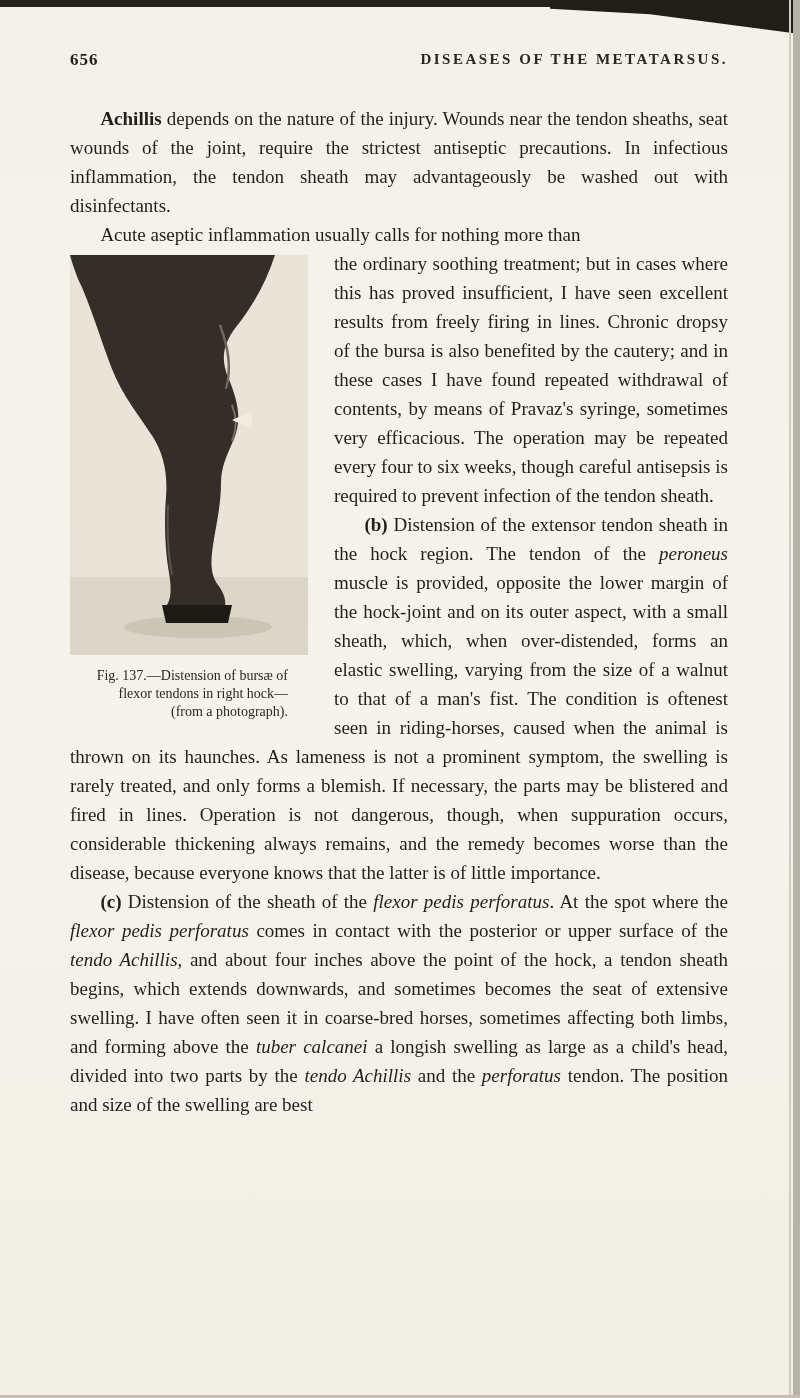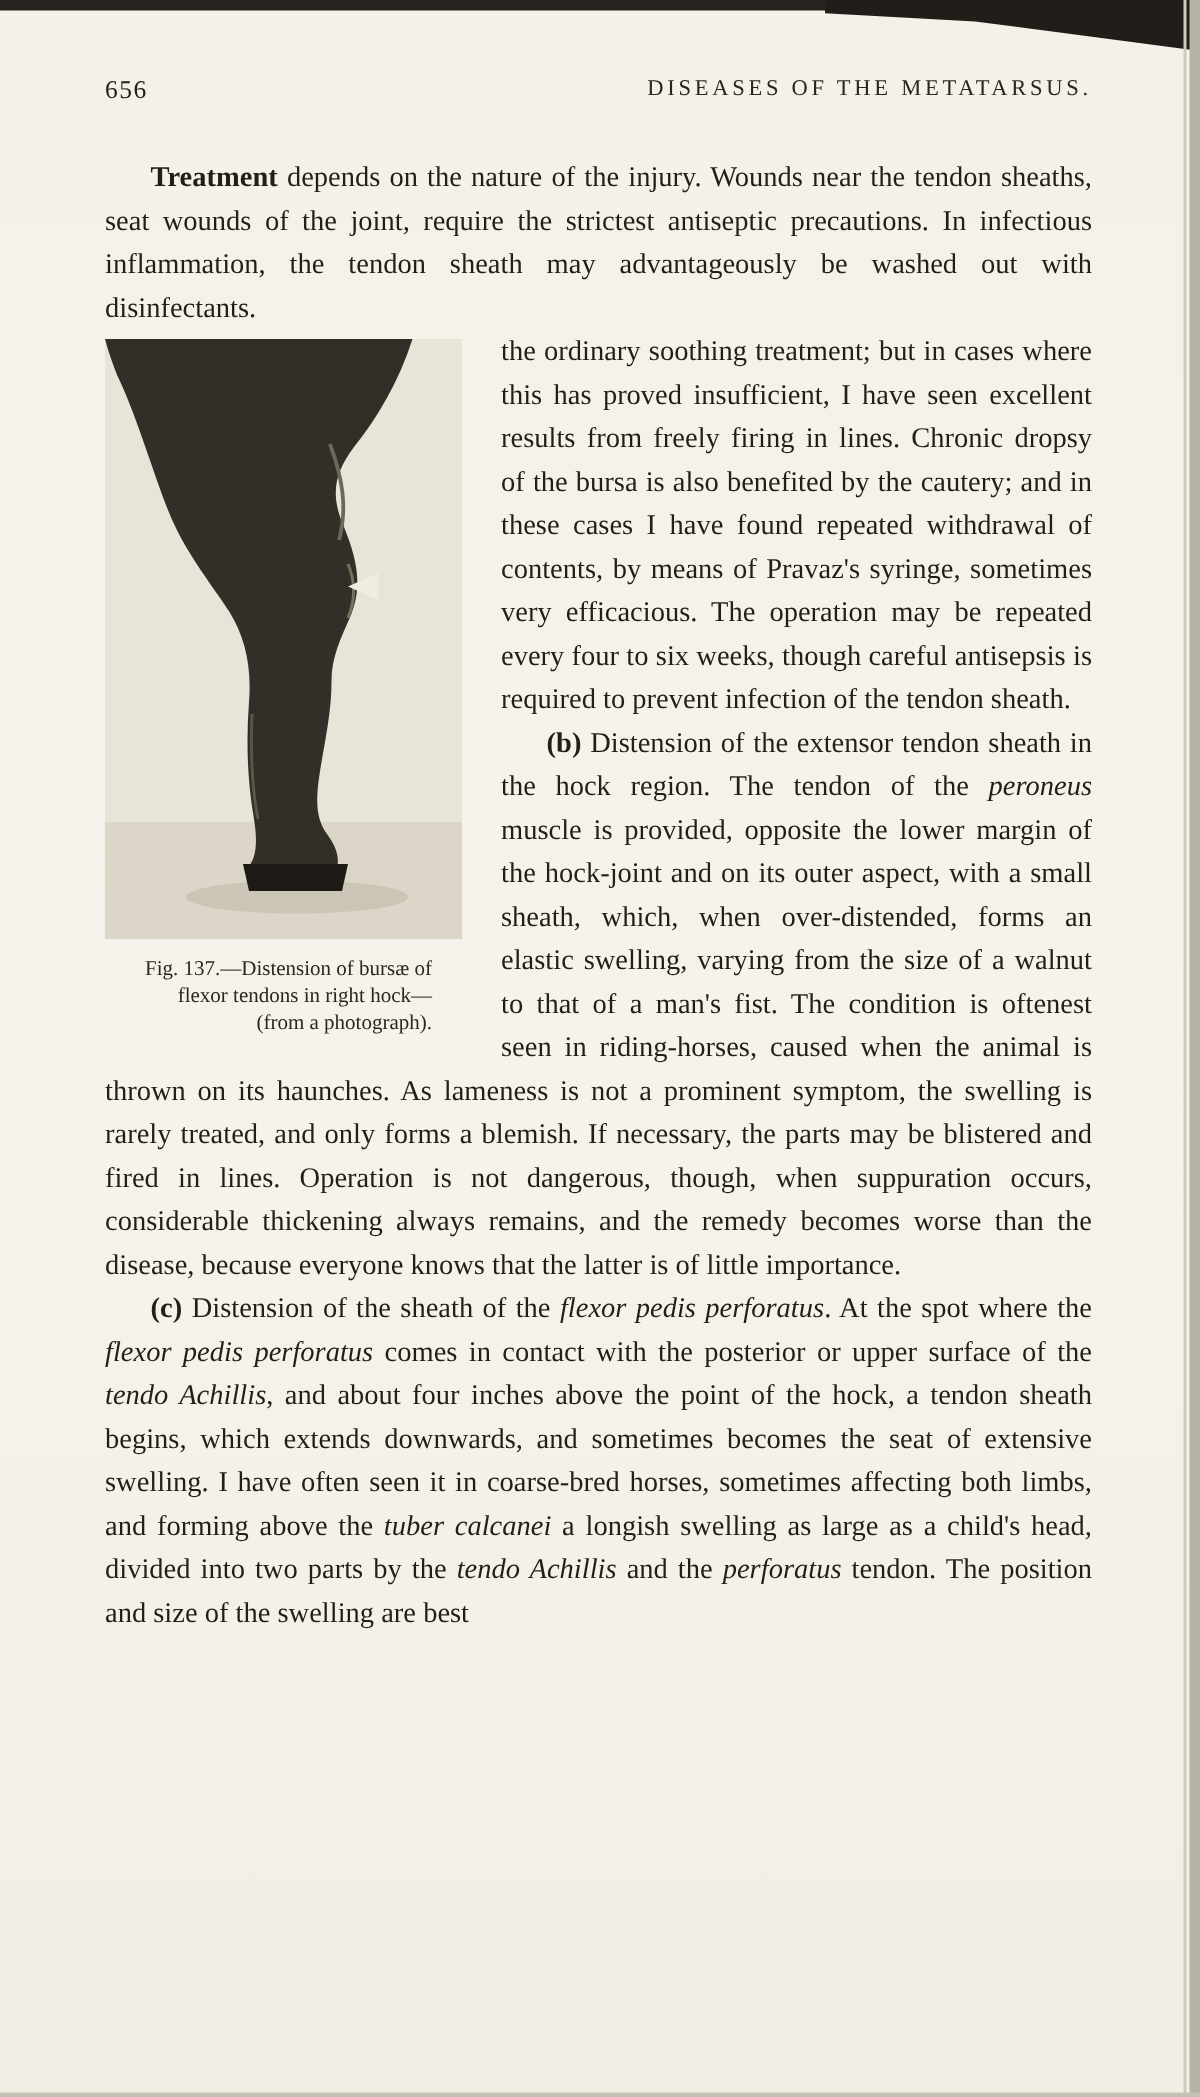--- a/index.html
+++ b/index.html
@@ -22,21 +22,21 @@
   .edge-top { position:absolute; top:0; left:0; width:100%; height:7px; background:#26221d; }
   .edge-top-right {
     position:absolute; top:0; right:0; width:250px; height:34px;
     background:#211e19;
     clip-path:polygon(0 0,100% 0,100% 100%,40% 42%,0 26%);
   }
   .edge-right { position:absolute; top:0; right:0; width:7px; height:100%; background:#b7b2a6; }
   .edge-right-line { position:absolute; top:0; right:9px; width:2px; height:100%; background:#cfcabd; }
   .edge-bottom { position:absolute; bottom:0; left:0; width:100%; height:3px; background:#c6c1b4; }
 
-  .header { position:relative; height:24px; margin-bottom:32px; }
+  .header { position:relative; height:24px; margin-bottom:32px;font-weight:bold; }
   .page-number { position:absolute; left:0; top:2px; font-size:17px; letter-spacing:1px; }
   .running-head { text-align:right; font-size:15px; letter-spacing:2.5px; padding-top:3px; color:#2a2620; }
 
   .body-text { font-size:19px; line-height:29px; text-align:justify; }
   p.par { text-indent:1.6em; }
   p.par.no-indent { text-indent:0; }
   p.p3 { text-indent:0; }
   .p3-first { display:block; text-indent:1.6em; }
   b.lead { font-weight:bold; }
 
@@ -72,23 +72,23 @@
   <div class="edge-bottom"></div>
 
   <div class="header">
     <span class="page-number">656</span>
     <div class="running-head">DISEASES OF THE METATARSUS.</div>
   </div>
 
   <div class="body-text">
 
 
-    <p class="par"><b class="lead">Treatment</b><span> depends on the nature of the injury. Wounds near the tendon sheaths, seat wounds of the joint, require the strictest antiseptic precautions. In infectious inflammation, the tendon sheath may advantageously be washed out with disinfectants.</span></p>
+    <p class="par"><b class="lead">Achillis</b><span> depends on the nature of the injury. Wounds near the tendon sheaths, seat wounds of the joint, require the strictest antiseptic precautions. In infectious inflammation, the tendon sheath may advantageously be washed out with disinfectants.</span></p>
 
-    <p class="par p3"><span class="figure-block">
+    <p class="par p3"><span class="p3-first">Acute aseptic inflammation usually calls for nothing more than</span><span class="figure-block">
           <svg class="figure-image" viewBox="0 0 238 400" xmlns="http://www.w3.org/2000/svg">
           <rect width="238" height="400" fill="#e8e4d8"></rect>
           <rect y="322" width="238" height="78" fill="#dbd6c7"></rect>
           <ellipse cx="128" cy="372" rx="74" ry="11" fill="#c7c2b2" opacity="0.85"></ellipse>
           <path fill="#332e27" d="M 0,0 H 205
             C 196,28 182,52 166,72
             C 154,88 150,102 158,122
             C 168,146 172,164 164,184
             C 157,200 151,212 151,228
             C 151,248 147,266 144,284

